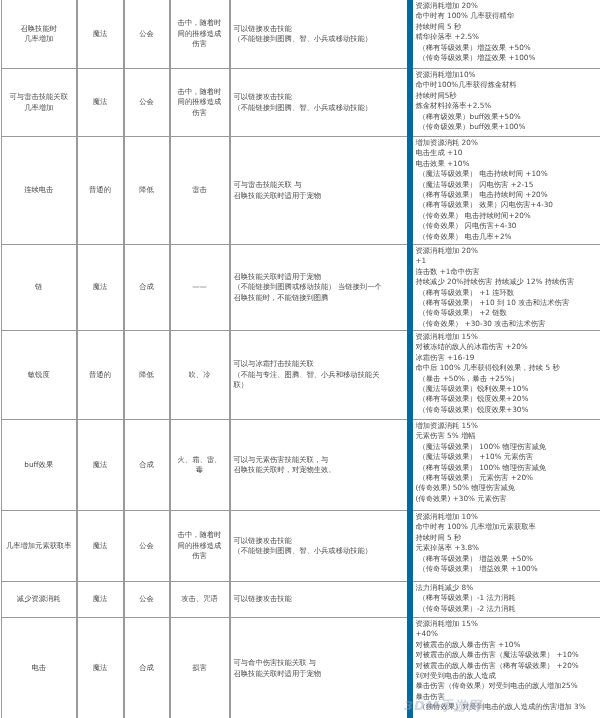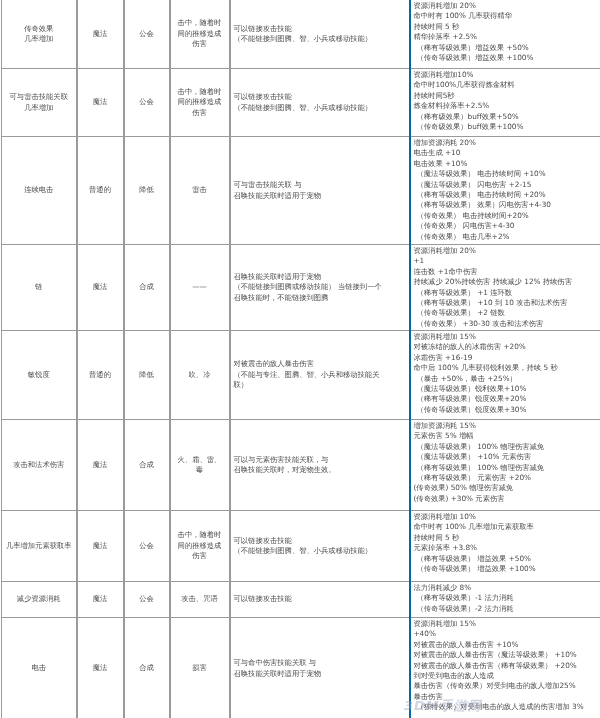--- a/index.html
+++ b/index.html
@@ -4,21 +4,21 @@
 <style>
   html, body { margin: 0; padding: 0; background: #ffffff; }
   body { width: 600px; height: 718px; overflow: hidden; position: relative;
          font-family: "DejaVu Sans", "Liberation Sans", sans-serif; color: #444; }
   table.skills { border-collapse: collapse; table-layout: fixed; width: 601px;
                  position: absolute; left: 1px; top: -1px; }
   table.skills td { border: 1px solid #9a9a9a; font-size: 7.3px; line-height: 10.4px;
                     vertical-align: middle; padding: 0; color: #4a4a4a; }
   table.skills td.c-name, table.skills td.c-type, table.skills td.c-src,
   table.skills td.c-tag { text-align: center; border-right: 2px solid #9a9a9a; }
-  table.skills td.c-link { padding-left: 3px; border-right: 2px solid #0369a1; }
+  table.skills td.c-link { padding-left: 3px; border-right: 6px solid #0369a1; }
   table.skills td.c-effects { padding-left: 3px; vertical-align: top; padding-top: 1px; }
   .line { white-space: nowrap; }
   .ind { padding-left: 3px; }
   tr.r0 { height: 69px; } tr.r1 { height: 68px; } tr.r2 { height: 108px; }
   tr.r3 { height: 86px; } tr.r4 { height: 89px; } tr.r5 { height: 91px; }
   tr.r6 { height: 71px; } tr.r7 { height: 36px; } tr.r8 { height: 102px; }
   .watermark { position: absolute; left: 404px; top: 697px; font-size: 13px;
                color: rgba(150,160,190,0.45); font-weight: bold; font-style: italic;
                letter-spacing: 1px; pointer-events: none; }
 </style>
@@ -30,21 +30,21 @@
     <col style="width:75px">
       <col style="width:47px">
       <col style="width:46px">
     <col style="width:60px">
       <col style="width:180px">
       <col style="width:193px">
   </colgroup>
   <tbody id="tbody">
   <tr class="r0">
     <td class="c-name">
-          <div>传奇效果</div>
+          <div>召唤技能时</div>
           <div>几率增加</div>
         </td>
     <td class="c-type"><span>魔法</span></td>
     <td class="c-src"><span>公会</span></td>
     <td class="c-tag">
           <div>击中，随着时</div>
           <div>间的推移造成</div>
           <div>伤害</div>
         </td>
     <td class="c-link">
@@ -139,38 +139,38 @@
       <tr class="r4">
     <td class="c-name">
           <div>敏锐度</div>
         </td>
     <td class="c-type"><span>普通的</span></td>
     <td class="c-src"><span>降低</span></td>
     <td class="c-tag">
           <div>吹、冷</div>
         </td>
     <td class="c-link">
-          <div class="line">对被震击的敌人暴击伤害</div>
+          <div class="line">可以与冰霜打击技能关联</div>
           <div class="line">（不能与专注、图腾、智、小兵和移动技能关</div>
           <div class="line">联）</div>
         </td>
     <td class="c-effects">
           <div class="line">资源消耗增加 15%</div>
           <div class="line">对被冻结的敌人的冰霜伤害 +20%</div>
           <div class="line">冰霜伤害 +16-19</div>
           <div class="line">命中后 100% 几率获得锐利效果，持续 5 秒</div>
           <div class="line ind">（暴击 +50%，暴击 +25%）</div>
           <div class="line ind">（魔法等级效果）锐利效果+10%</div>
           <div class="line ind">（稀有等级效果）锐度效果+20%</div>
           <div class="line ind">（传奇等级效果）锐度效果+30%</div>
         </td>
   </tr>
       <tr class="r5">
     <td class="c-name">
-          <div>攻击和法术伤害</div>
+          <div>buff效果</div>
         </td>
     <td class="c-type"><span>魔法</span></td>
     <td class="c-src"><span>合成</span></td>
     <td class="c-tag">
           <div>火、霜、雷、</div>
           <div>毒</div>
         </td>
     <td class="c-link">
           <div class="line">可以与元素伤害技能关联，与</div>
           <div class="line">召唤技能关联时，对宠物生效。</div>

